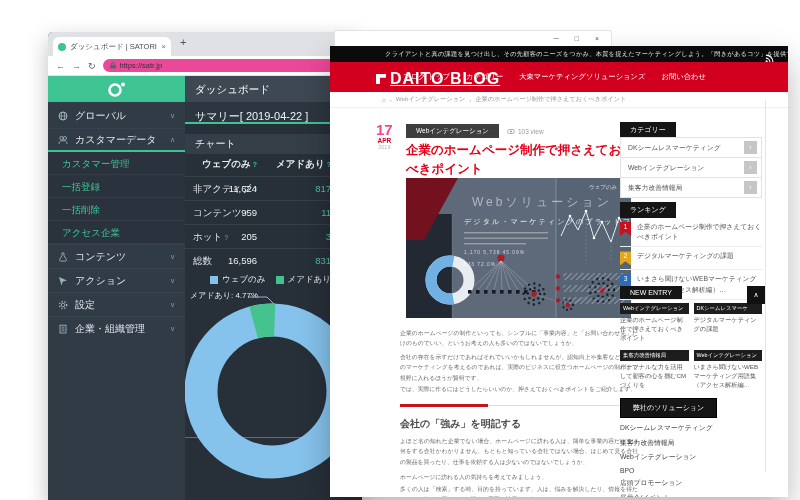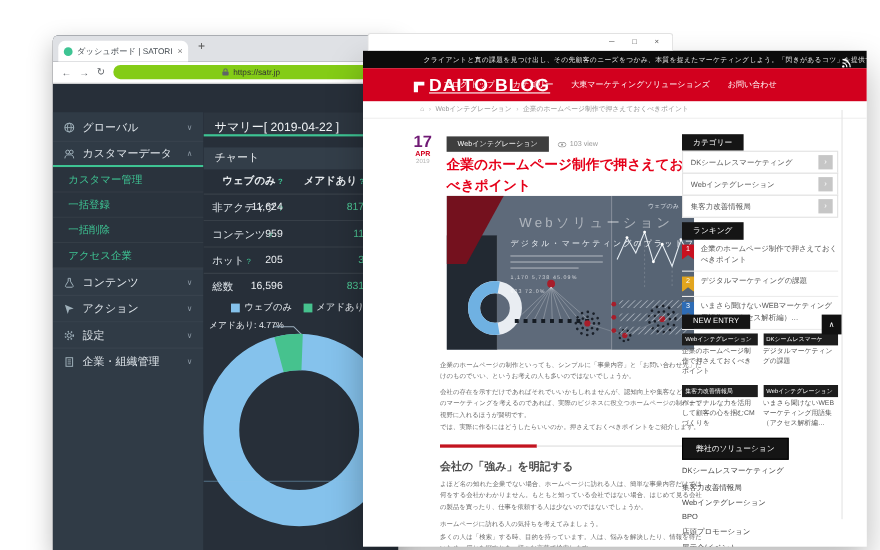--- a/index.html
+++ b/index.html
@@ -12,21 +12,21 @@
   .tabstrip{position:absolute;left:0;top:0;width:100%;height:24px;background:#dfe1e5;}
   .tab{position:absolute;left:5px;top:5px;width:118px;height:19px;background:#fff;border-radius:6px 6px 0 0;
        display:flex;align-items:center;gap:4px;padding:0 5px;}
   .fav{width:8px;height:8px;border-radius:50%;background:#3ec493;flex:none;}
   .tab-title{font-size:7.5px;color:#454c52;white-space:nowrap;overflow:hidden;text-overflow:ellipsis;flex:1;}
   .tab-x{font-size:8px;color:#777;flex:none;}
   .newtab{position:absolute;left:132px;top:4px;font-size:11px;color:#555;}
   .urlbar{position:absolute;left:0;top:24px;width:100%;height:20px;background:#fff;border-bottom:1px solid #e3e3e3;
           display:flex;align-items:center;gap:7px;padding:0 8px;}
   .nav-glyph{font-size:9px;color:#5f6368;}
-  .urlpill{flex:1;height:13px;background:#84cc16;border-radius:7px;display:flex;align-items:center;gap:4px;padding:0 7px;justify-content:center;}
+  .urlpill{flex:1;height:13px;background:#ec4899;border-radius:7px;display:flex;align-items:center;gap:4px;padding:0 7px;}
   .url-text{font-size:7.5px;color:#333;}
   .appbar{position:absolute;left:0;top:44px;width:100%;height:26px;}
   .logo-block{position:absolute;left:0;top:0;width:137px;height:26px;background:#3ec493;display:flex;align-items:center;justify-content:center;}
   .appbar-right{position:absolute;left:137px;top:0;right:0;height:26px;background:#3d4853;color:#fff;
                 font-size:10.5px;line-height:26px;padding-left:10px;}
   .appbody{position:absolute;left:0;top:70px;width:100%;bottom:0;}
   .snav{position:absolute;left:0;top:0;width:137px;bottom:0;background:#303b46;padding-top:2px;}
   .snav-item{height:24px;display:flex;align-items:center;gap:7px;padding:0 10px;border-top:1px solid rgba(255,255,255,.04);}
   .snav-item:first-child{border-top:none;}
   .snav-icn{flex:none;display:flex;}
@@ -71,21 +71,21 @@
   .rss{position:absolute;right:14px;top:3px;}
   .fred{position:absolute;left:0;top:16px;width:100%;height:30px;background:#d2001e;}
   .brand{position:absolute;left:46px;top:8px;display:flex;align-items:center;gap:4px;}
   .brand-text{font-size:16px;font-weight:bold;color:#fff;letter-spacing:1px;text-decoration:underline;}
   .fnav{position:absolute;right:82px;top:0;height:30px;display:flex;align-items:center;gap:16px;}
   .fnav-item{font-size:7.3px;color:#fff;white-space:nowrap;}
   .fbread{position:absolute;left:0;top:46px;width:100%;height:16px;border-bottom:1px solid #efefef;
           display:flex;align-items:center;gap:4px;padding-left:52px;font-size:6.2px;color:#999;}
   .bc-sep{color:#bbb;}
   .a-date{position:absolute;left:46px;top:76px;text-align:center;line-height:1.05;}
-  .a-day{font-size:15px;font-weight:bold;color:#701a75;display:block;}
+  .a-day{font-size:15px;font-weight:bold;color:#ec4899;display:block;}
   .a-month{font-size:6.5px;font-weight:bold;color:#d2001e;display:block;}
   .a-year{font-size:5.5px;color:#b5b5b5;display:block;}
   .a-meta{position:absolute;left:76px;top:78px;display:flex;align-items:center;gap:8px;}
   .a-badge{background:#3e3e3e;color:#fff;font-size:6.5px;padding:2.5px 10px;white-space:nowrap;}
   .a-views{display:flex;align-items:center;gap:3px;font-size:6.5px;color:#9a9a9a;}
   .a-title{position:absolute;left:76px;top:95px;width:238px;font-size:12.5px;font-weight:bold;color:#e50019;line-height:1.5;}
   .a-hero{position:absolute;left:76px;top:132px;}
   .para{position:absolute;left:70px;width:238px;font-size:5.8px;color:#6a6a6a;line-height:1.8;text-align:justify;}
   .a-divider{position:absolute;left:70px;top:358px;width:238px;height:3px;}
   .a-divider .red{position:absolute;left:0;top:0;width:88px;height:3px;background:#c31420;}
@@ -136,20 +136,29 @@
       <span class="nav-glyph">←</span>
       <span class="nav-glyph">→</span>
       <span class="nav-glyph">↻</span>
       <div class="urlpill">
         <svg width="6" height="7" viewBox="0 0 6 7">
           <path d="M1.5 3V2a1.5 1.5 0 0 1 3 0v1" stroke="#5f6368" fill="none" stroke-width="1"></path>
           <rect y="3" width="6" height="3.6" rx="0.8" fill="#5f6368"></rect>
         </svg>
         <span class="url-text">https://satr.jp</span>
       </div>
+    </div>
+    <div class="appbar">
+      <div class="logo-block">
+        <svg width="22" height="17" viewBox="0 0 22 17">
+          <circle cx="9" cy="9" r="5.5" fill="none" stroke="#ffffff" stroke-width="2.6"></circle>
+          <circle cx="17" cy="3.5" r="2" fill="#ffffff"></circle>
+        </svg>
+      </div>
+      <div class="appbar-right">ダッシュボード</div>
     </div>
     <div class="appbody">
 
       <aside class="snav">
         <div class="snav-item">
           <span class="snav-icn">
             <svg width="10" height="10" viewBox="0 0 10 10">
                 <circle cx="5" cy="5" r="4" fill="none" stroke="#9fb0ba" stroke-width="1"></circle>
                 <line x1="1" y1="5" x2="9" y2="5" stroke="#9fb0ba" stroke-width="0.8"></line>
                 <ellipse cx="5" cy="5" rx="1.8" ry="4" fill="none" stroke="#9fb0ba" stroke-width="0.8"></ellipse>

